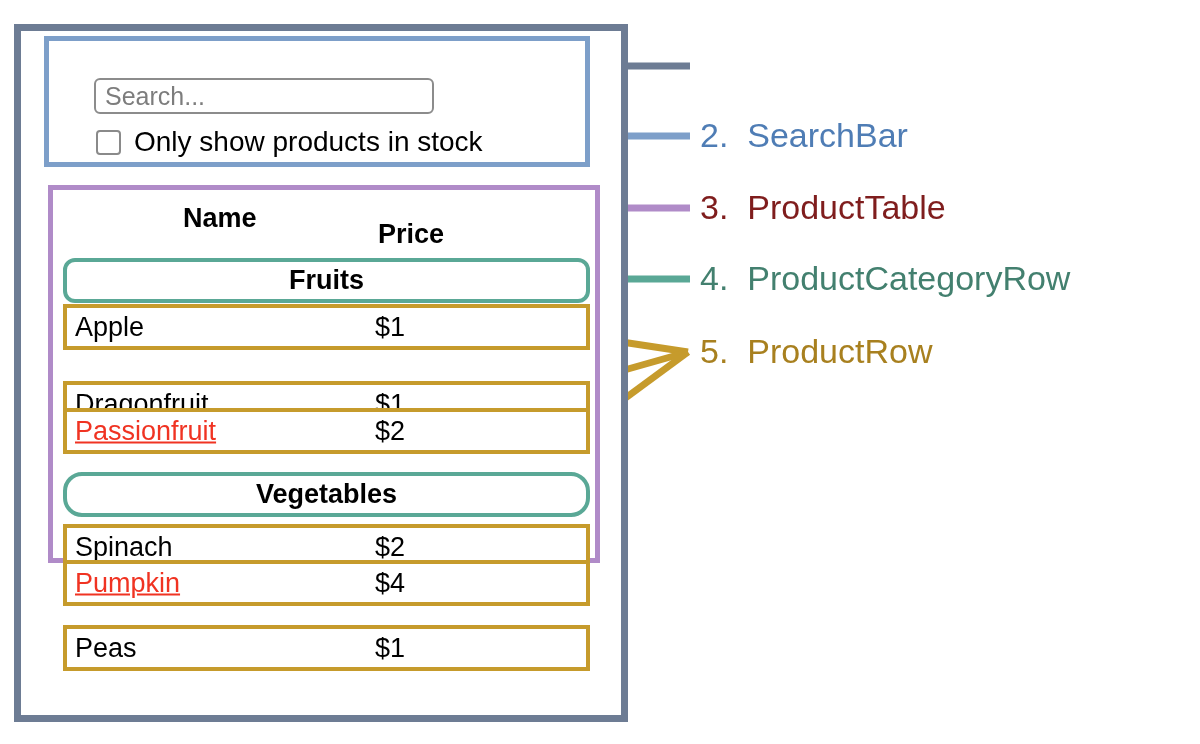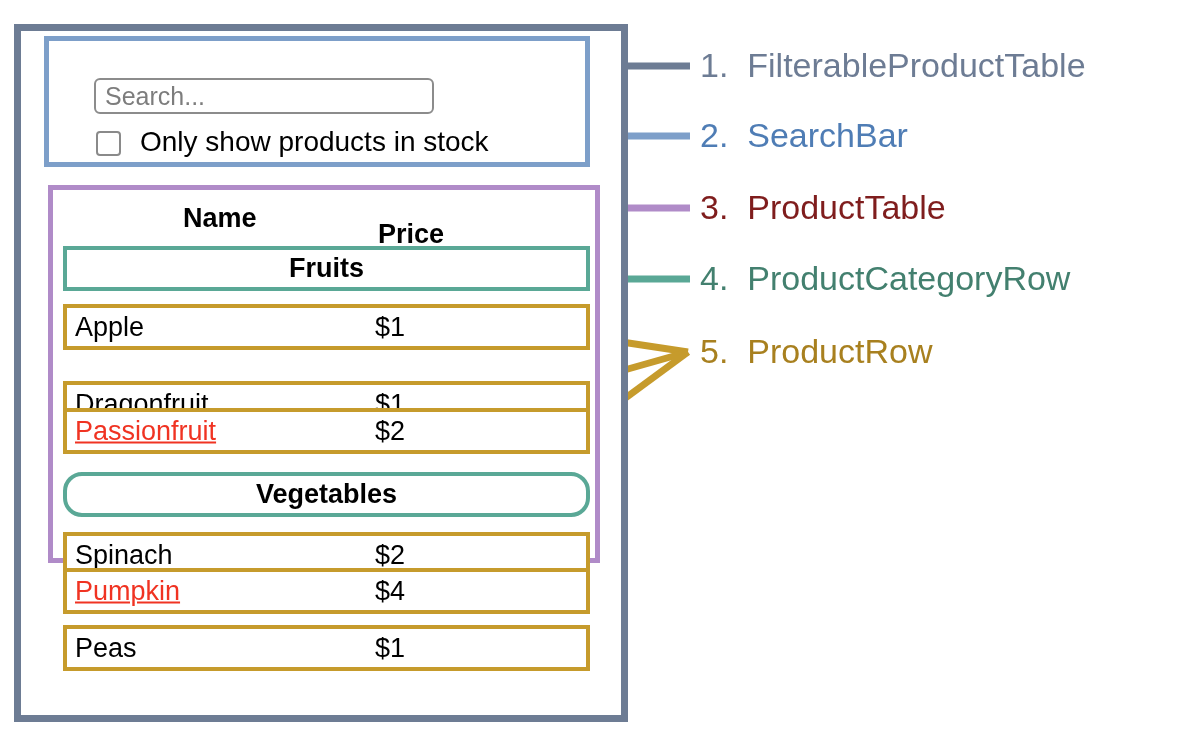--- a/index.html
+++ b/index.html
@@ -28,21 +28,21 @@
 
   
   .search-input{
     position:absolute;left:45px;top:37px;width:340px;height:36px;
     border:2px solid #8c8c8c;border-radius:6px;background:#fff;
     box-sizing:border-box;display:flex;align-items:center;padding-left:9px;
   }
   .search-placeholder{font-size:25px;color:#7d7d7d;line-height:1;}
 
   .checkbox-row{
-    position:absolute;left:47px;top:87px;display:flex;align-items:flex-end;gap:19px;
+    position:absolute;left:47px;top:87px;display:flex;align-items:center;gap:13px;
   }
   .checkbox-box{
     width:25px;height:25px;border:2px solid #8a8a8a;border-radius:4px;
     background:#fff;box-sizing:border-box;flex:0 0 auto;
   }
   .checkbox-label{font-size:28px;color:#000;line-height:1;white-space:nowrap;}
 
   
   .table-inner{position:absolute;left:0;top:0;width:542px;height:513px;}
 
@@ -117,21 +117,21 @@
   </div>
 
   <div class="frame-table">
     <div class="table-inner">
 
       <div class="th-row">
         <span class="th-name">Name</span>
         <span class="th-price">Price</span>
       </div>
 
-      <div class="cat-row" style="top:56px;">
+      <div class="cat-row" style="top:68px;border-radius:12px;">
         <span class="cat-label">Fruits</span>
       </div>
 
       <div class="prod-row" style="top:114px;">
         <span class="pname">Apple</span>
         <span class="pprice">$1</span>
       </div>
 
       <div class="prod-row" style="top:166px;margin-top:25px;">
         <span class="pname">Dragonfruit</span>
@@ -140,42 +140,38 @@
 
       <div class="prod-row out-of-stock" style="top:218px;">
         <span class="pname">Passionfruit</span>
         <span class="pprice">$2</span>
       </div>
 
       <div class="cat-row" style="top:282px;border-radius:19px;">
         <span class="cat-label">Vegetables</span>
       </div>
 
-      <div class="prod-row" style="top:342px;">
+      <div class="prod-row" style="top:334px;">
         <span class="pname">Spinach</span>
         <span class="pprice">$2</span>
       </div>
 
-      <div class="prod-row out-of-stock" style="top:378px;">
+      <div class="prod-row out-of-stock" style="top:370px;">
         <span class="pname">Pumpkin</span>
         <span class="pprice">$4</span>
       </div>
 
       <div class="prod-row" style="top:414px;margin-top:21px;">
         <span class="pname">Peas</span>
         <span class="pprice">$1</span>
       </div>
 
     </div>
   </div>
 
-  <div class="legend-item" style="left:700px;top:48px;color:#6d7c94;">
-    <span class="legend-num">1.&nbsp;</span>
-    <span class="legend-name">FilterableProductTable</span>
-  </div>
 
   <div class="legend-item" style="left:700px;top:118px;color:#4f7db5;">
     <span class="legend-num">2.&nbsp;</span>
     <span class="legend-name">SearchBar</span>
   </div>
 
   <div class="legend-item" style="left:700px;top:190px;color:#7f1d1d;">
     <span class="legend-num">3.&nbsp;</span>
     <span class="legend-name">ProductTable</span>
   </div>

